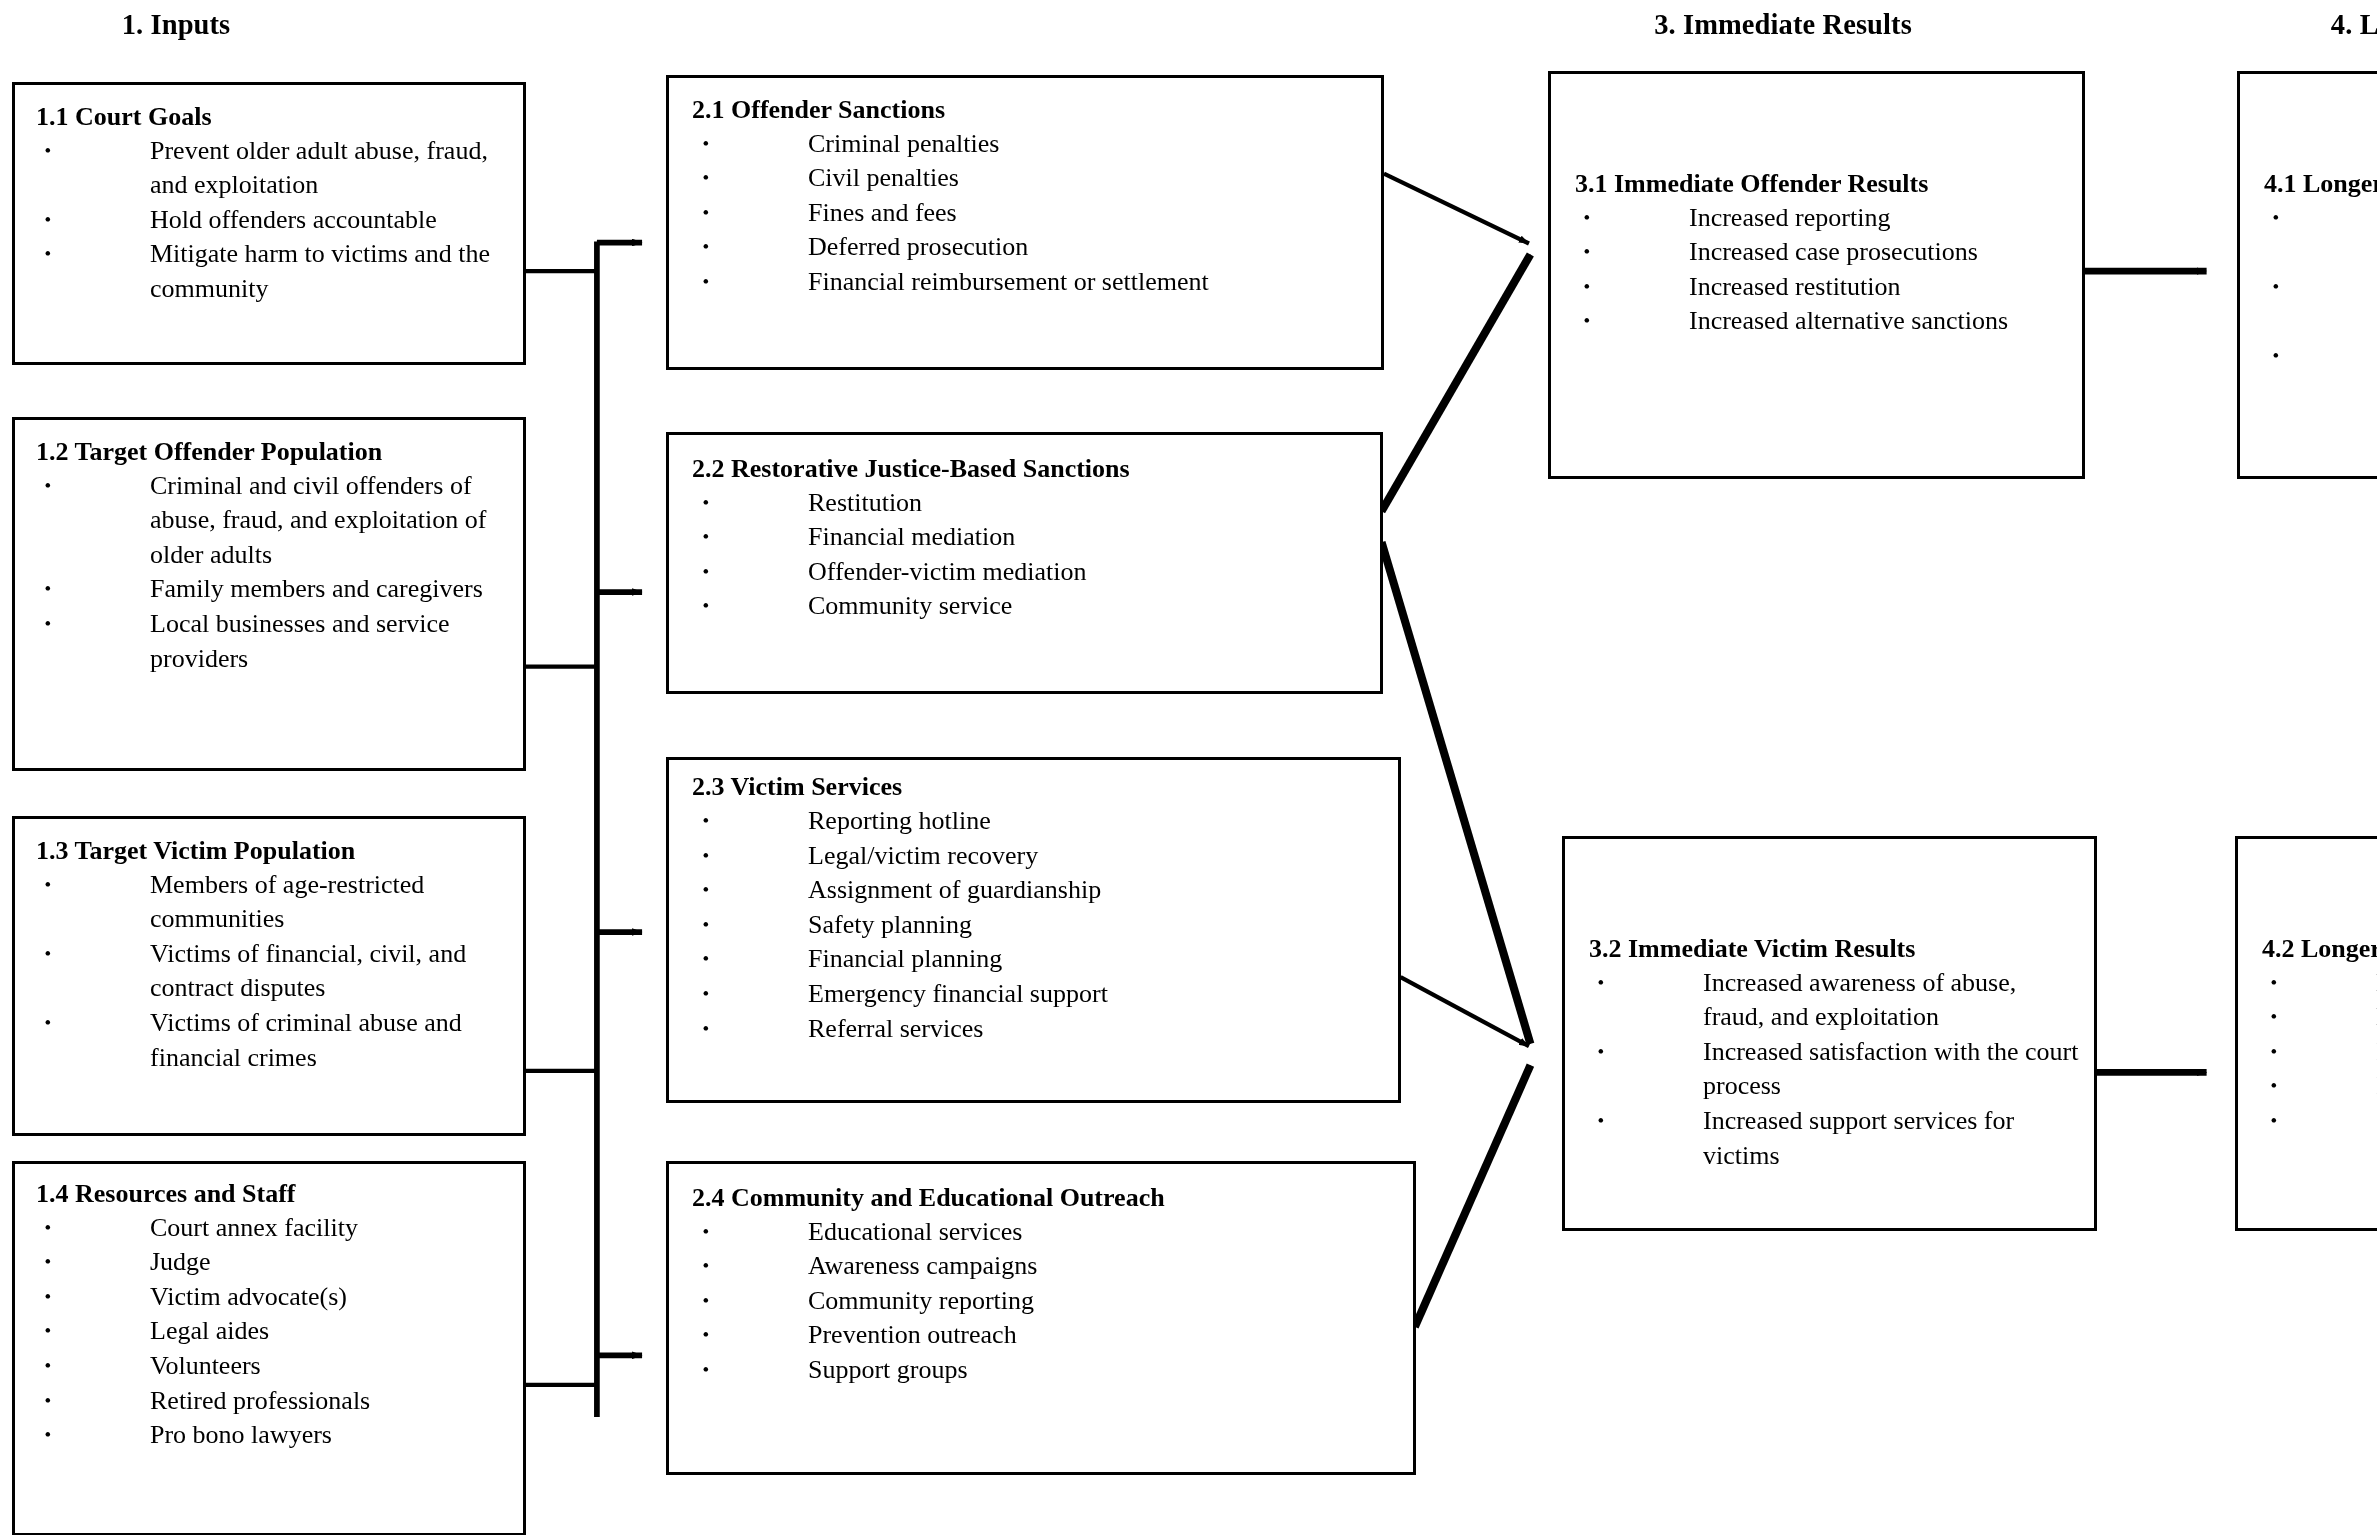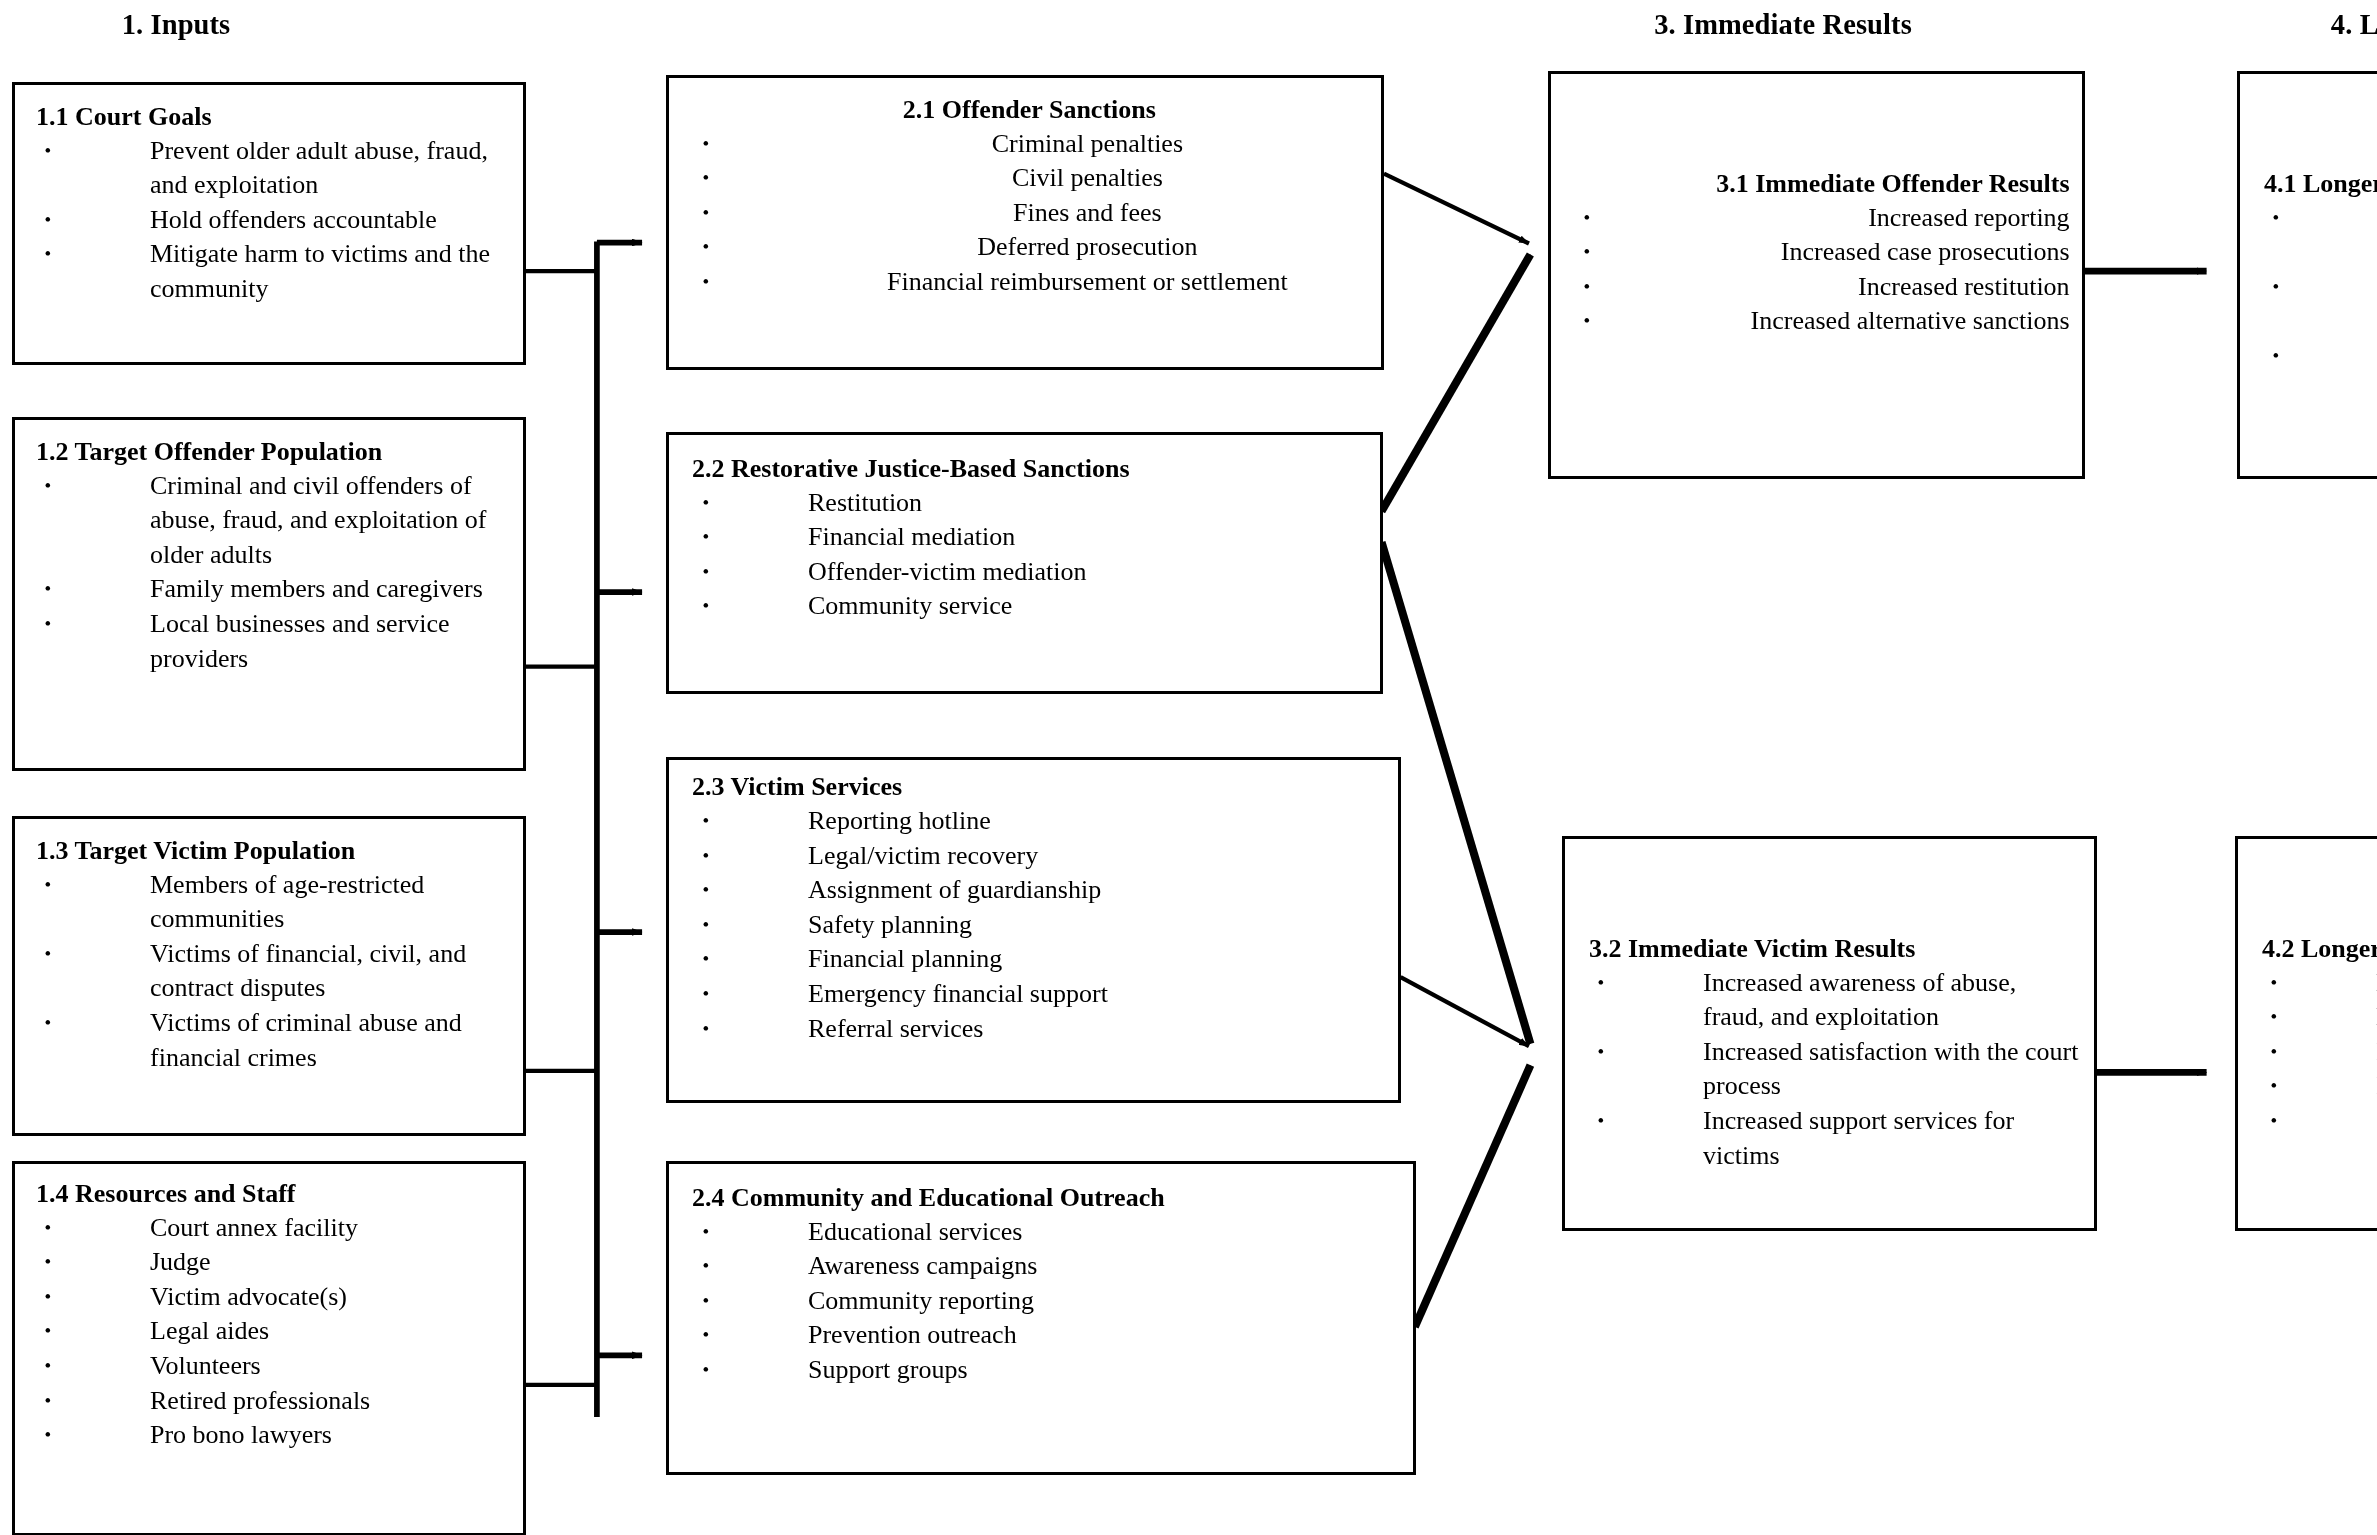--- a/index.html
+++ b/index.html
@@ -238,21 +238,21 @@
           </li>
         <li>
             <span class="bul">•</span>
             <span class="txt">Pro bono lawyers</span>
           </li>
       </ul>
     </div>
   </div>
 
   <div class="box ind-b" style="left:666px; top:75px; width:718px; height:295px;">
-    <div class="box-inner" style="left:23px; right:14.3px; top:17px;text-align:center;">
+    <div class="box-inner" style="left:23px; right:14.3px; top:17px;">
       <div class="box-title">2.1 Offender Sanctions</div>
       <ul class="bullets">
         <li>
             <span class="bul">•</span>
             <span class="txt">Criminal penalties</span>
           </li>
         <li>
             <span class="bul">•</span>
             <span class="txt">Civil penalties</span>
           </li>
@@ -353,21 +353,21 @@
             <span class="txt">Prevention outreach</span>
           </li>
         <li>
             <span class="bul">•</span>
             <span class="txt">Support groups</span>
           </li>
       </ul>
     </div>
   </div>
 
-  <div class="box ind-a" style="left:1548px; top:71px; width:537px; height:408px;text-align:right;">
+  <div class="box ind-a" style="left:1548px; top:71px; width:537px; height:408px;">
     <div class="box-inner" style="left:24px; right:12.4px; top:95px;">
       <div class="box-title">3.1 Immediate Offender Results</div>
       <ul class="bullets">
         <li>
             <span class="bul">•</span>
             <span class="txt">Increased reporting</span>
           </li>
         <li>
             <span class="bul">•</span>
             <span class="txt">Increased case prosecutions</span>

